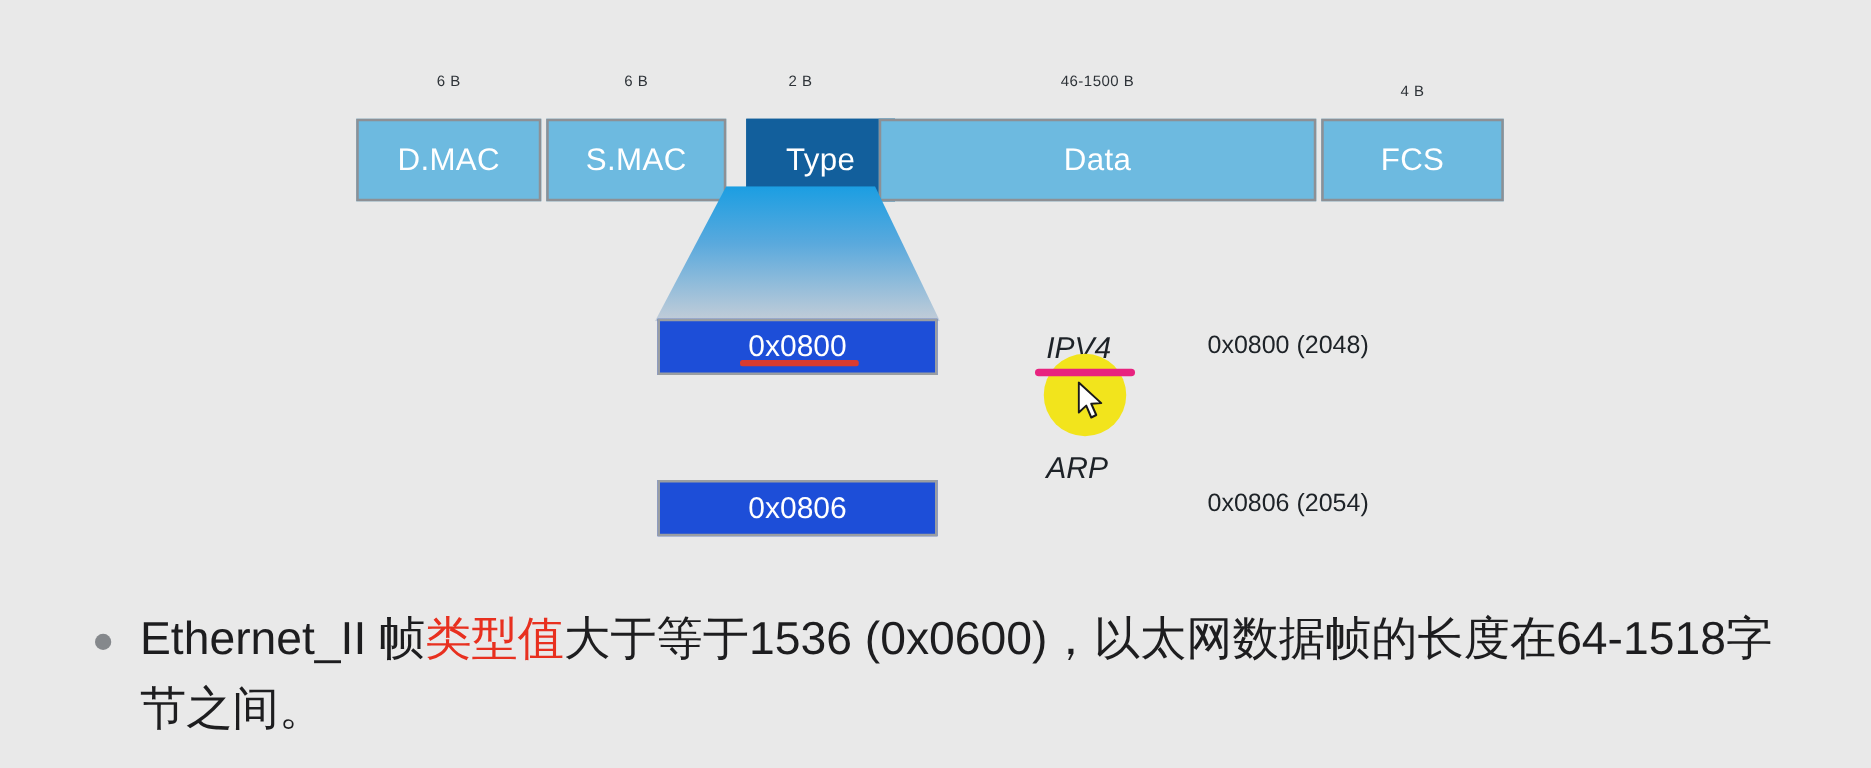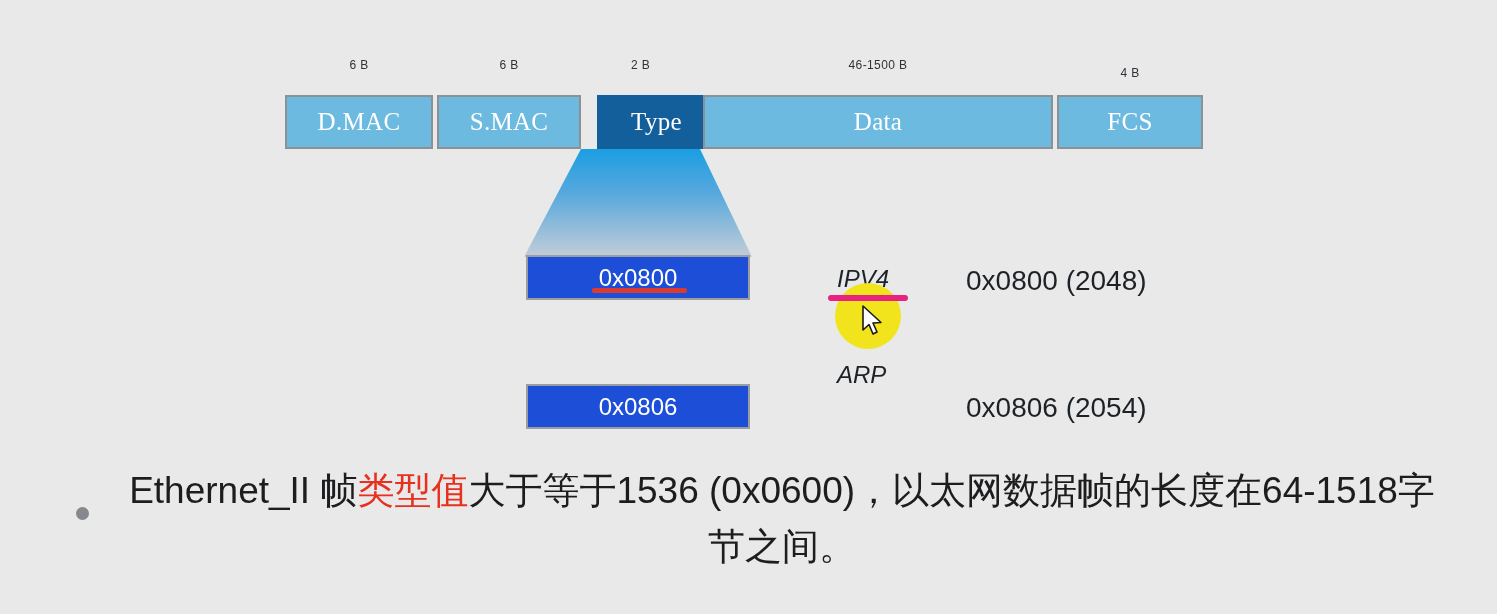--- a/index.html
+++ b/index.html
@@ -38,31 +38,31 @@
   #frame-bar {
     position: absolute;
     left: 285px;
     top: 95px;
     width: 918px;
     height: 54px;
   }
   .frame-field {
     position: absolute;
     top: 0;
-    height: 54px;
+    height: 66px;
     box-sizing: border-box;
     border: 2px solid #8d9095;
     background: #6dbae0;
     color: #ffffff;
     font-size: 25px;
     display: flex;
     align-items: center;
     justify-content: center;
     letter-spacing: .3px;
-    font-family: Liberation Serif, serif;
+    font-family: Liberation Sans, sans-serif;
   }
   .frame-field.highlight {
     background: #125f9c;
     border-color: #125f9c;
   }
 
   
   #funnel {
     position: absolute;
     left: 524px;
@@ -111,21 +111,21 @@
   .proto-name {
     position: absolute;
     font-size: 24px;
     color: #1d2227;
     white-space: nowrap;
     font-family: "Liberation Sans", sans-serif;
     font-style: italic;
   }
   .proto-value {
     position: absolute;
-    font-size: 28px;
+    font-size: 20px;
     color: #1d2227;
     white-space: nowrap;
     font-family: "Liberation Sans", sans-serif;
   }
 
   
   #yellow-blob {
     position: absolute;
     left: 835px;
     top: 283px;
@@ -157,27 +157,26 @@
     left: 76px;
     top: 507px;
     width: 13px;
     height: 13px;
     border-radius: 50%;
     background: #85888c;
   }
   #bullet-text {
     position: absolute;
     left: 112px;
-    top: 463px;
+    top: 483px;
     width: 1340px;
     font-size: 37px;
     line-height: 56px;
     color: #1d1d1f;
     font-family: "Liberation Sans", sans-serif;
-    text-align: center;
   }
   .red-text { color: #e8301f; }
 </style>
 </head>
 <body>
 
 <div id="slide">
 
   <div class="byte-label" style="left:285px; top:58px; width:148px;">6 B</div>
   <div class="byte-label" style="left:437px; top:58px; width:144px;">6 B</div>

